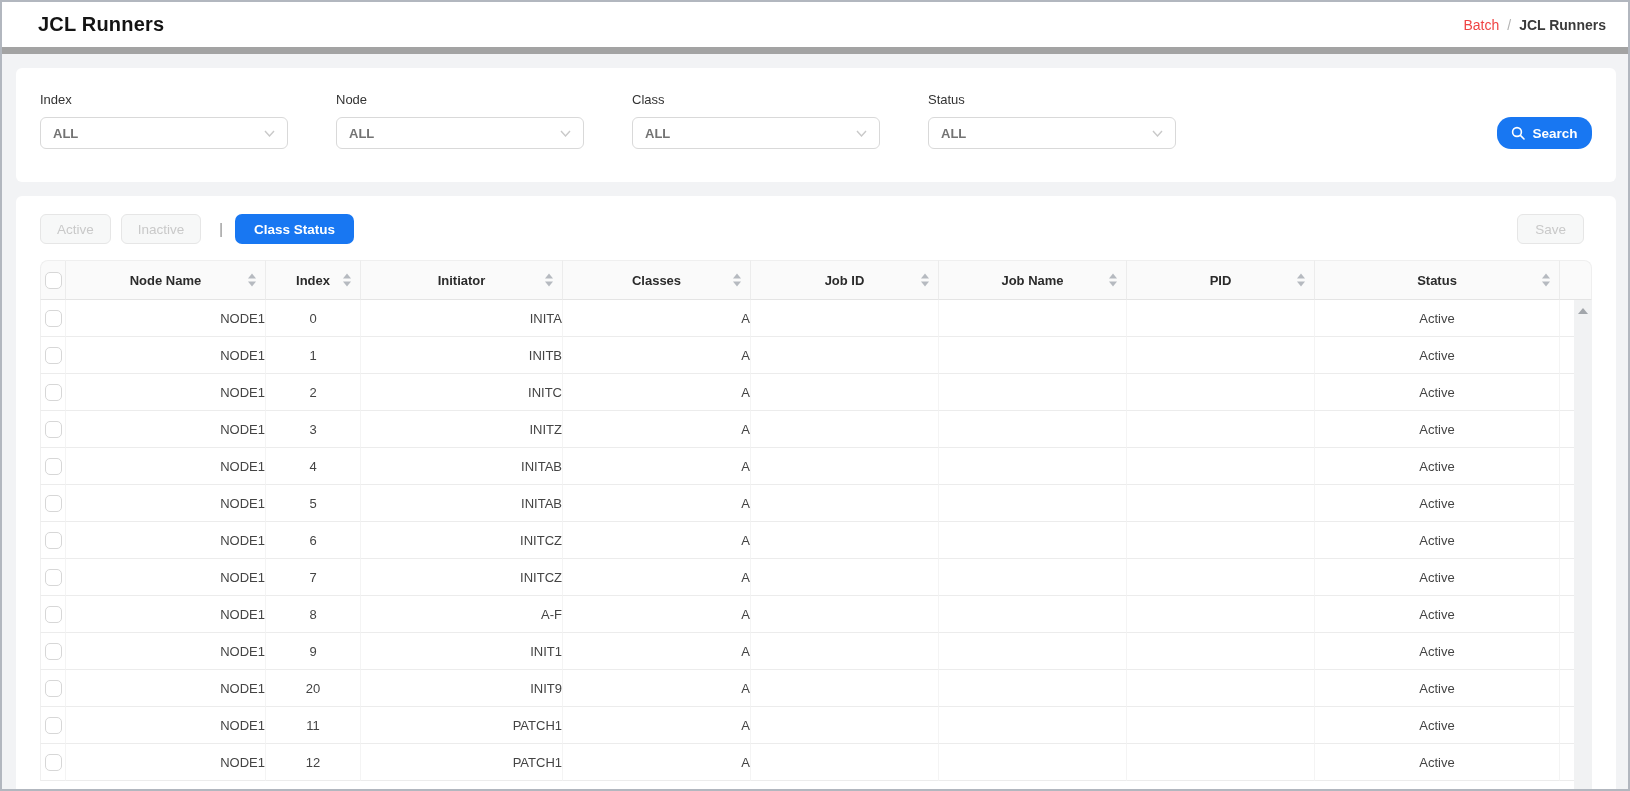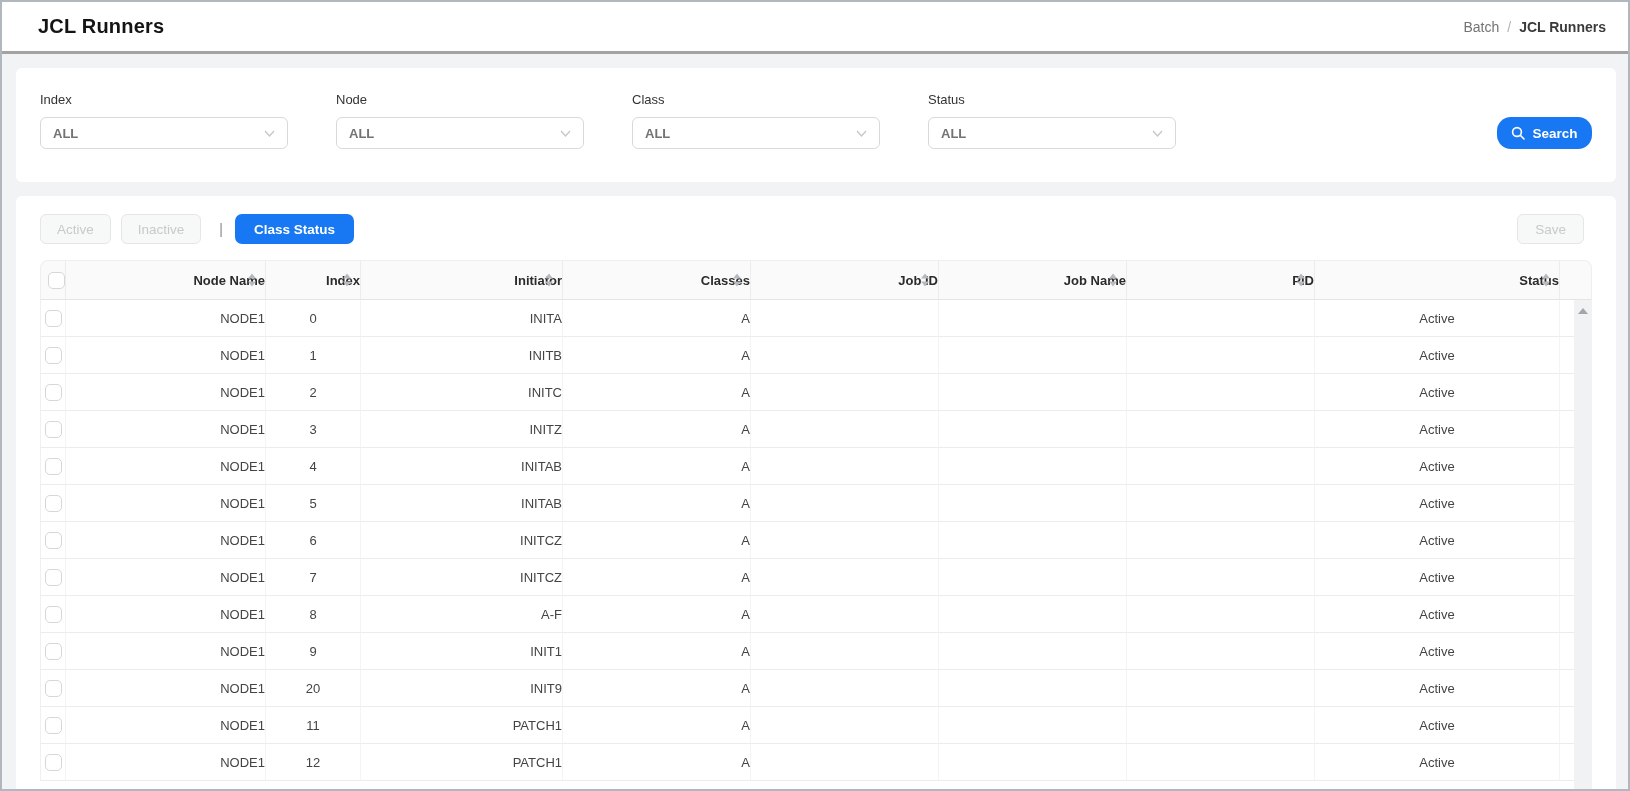--- a/index.html
+++ b/index.html
@@ -10,27 +10,27 @@
     width:1630px; height:791px;
     border:2px solid #b2b7bf;
     background:#f2f3f5;
     overflow:hidden;
     position:relative;
   }
 
   
   .topbar {
     height:52px; background:#fff;
-    border-bottom:3px solid #a3a3a3;
+    border-bottom:7px solid #a3a3a3;
     display:flex; align-items:center; justify-content:space-between;
     padding:0 22px 0 36px;
   }
   .page-title { font-size:20px; font-weight:700; color:#141414; letter-spacing:.2px; }
   .breadcrumb { font-size:14px; display:flex; align-items:center; gap:8px; }
-  .bc-parent { color:#737373; }
+  .bc-parent { color:#ef4444; }
   .bc-sep { color:#b3b3b3; }
   .bc-current { color:#3a3a3a; font-weight:600; }
 
   
   .filter-card {
     margin:14px 12px 0 14px;
     background:#fff; border-radius:6px;
     height:114px; padding:24px 24px 0 24px;
   }
   .filter-row { display:flex; }
@@ -71,21 +71,21 @@
 
   
   .table-wrap { position:relative; }
   table { width:1552px; table-layout:fixed; border-collapse:separate; border-spacing:0; font-size:13px; }
   col.c-cb{width:26px} col.c-node{width:200px} col.c-idx{width:95px}
   col.c-init{width:202px} col.c-class{width:188px} col.c-jobid{width:188px}
   col.c-jobname{width:188px} col.c-pid{width:188px} col.c-status{width:245px} col.c-sp{width:32px}
 
   thead th {
     background:#fafafa; height:40px;
-    font-size:13px; font-weight:700; color:#2b2b2b; text-align:right;
+    font-size:13px; font-weight:700; color:#2b2b2b; text-align:center;
     border-bottom:1px solid #e4e4e4; border-top:1px solid #efefef;
     border-right:1px solid #ececec;
     position:relative; cursor:pointer;
   }
   thead th:first-child { border-left:1px solid #efefef; border-top-left-radius:8px; cursor:default; }
   thead th:last-child  { border-right:1px solid #efefef; border-top-right-radius:8px; cursor:default; }
   .sort { position:absolute; right:9px; top:50%; transform:translateY(-50%); display:flex; flex-direction:column; gap:3px; }
   .tri-up   { width:0;height:0;border-left:4px solid transparent;border-right:4px solid transparent;border-bottom:5px solid #b6bac0; }
   .tri-down { width:0;height:0;border-left:4px solid transparent;border-right:4px solid transparent;border-top:5px solid #b6bac0; }
 

